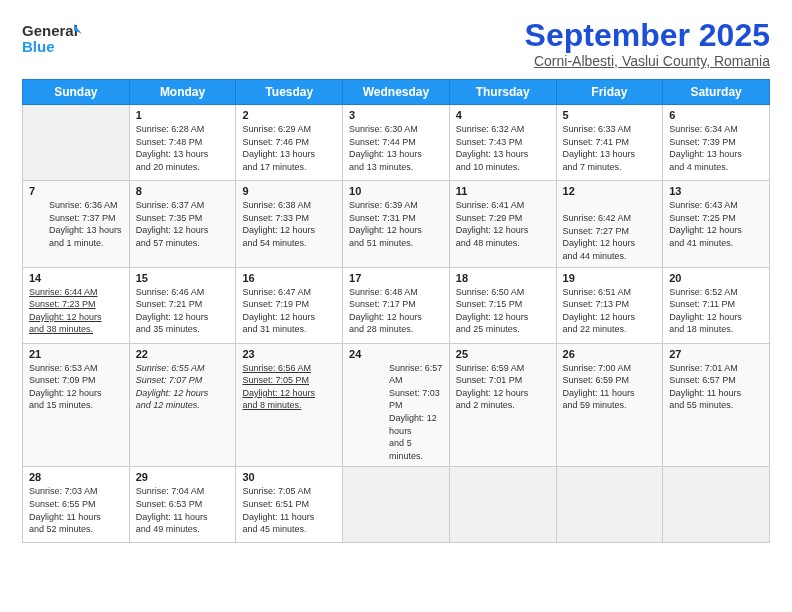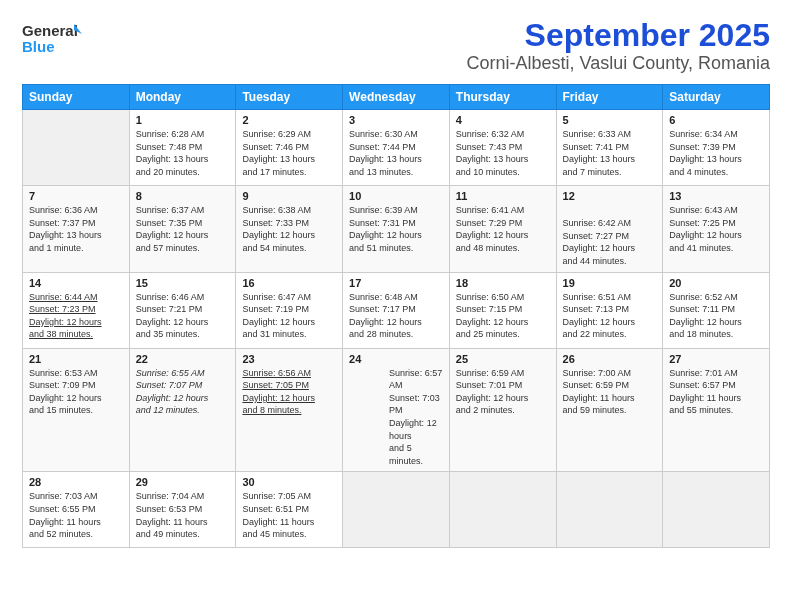--- a/index.html
+++ b/index.html
@@ -29,35 +29,36 @@
     .title-block {
       text-align: right;
     }
     .month-title {
       font-size: 32px;
       font-weight: bold;
       color: #1d4ed8;
       line-height: 1.1;
     }
     .subtitle {
-      font-size: 18px;
+      font-size: 14px;
       color: #555;
+      text-decoration: underline;
     }
     table {
       width: 100%;
       border-collapse: collapse;
       table-layout: fixed;
     }
     thead tr th {
       background: #2196F3;
       color: #fff;
       font-size: 12px;
       font-weight: bold;
       padding: 5px 6px;
-      text-align: left;
+      text-align: center;
       border: 1px solid #1a7fd4;
     }
     tbody tr td {
       border: 1px solid #ccc;
       vertical-align: top;
       padding: 4px 6px;
       font-size: 9.5px;
       color: #333;
       height: 76px;
     }
@@ -155,21 +156,21 @@
             <span class="day-num">6</span>
             <div class="day-info" style="white-space: pre-line;">Sunrise: 6:34 AM
 Sunset: 7:39 PM
 Daylight: 13 hours
 and 4 minutes.</div>
           </td>
         </tr>
         <tr>
           <td>
             <span class="day-num">7</span>
-            <div class="day-info" style="white-space: pre-line;">Sunrise: 6:36 AM
+            <div class="day-info" style="white-space: pre-line; margin-left: 20px;">Sunrise: 6:36 AM
 Sunset: 7:37 PM
 Daylight: 13 hours
 and 1 minute.</div>
           </td>
           <td>
             <span class="day-num">8</span>
             <div class="day-info" style="white-space: pre-line;">Sunrise: 6:37 AM
 Sunset: 7:35 PM
 Daylight: 12 hours
 and 57 minutes.</div>

